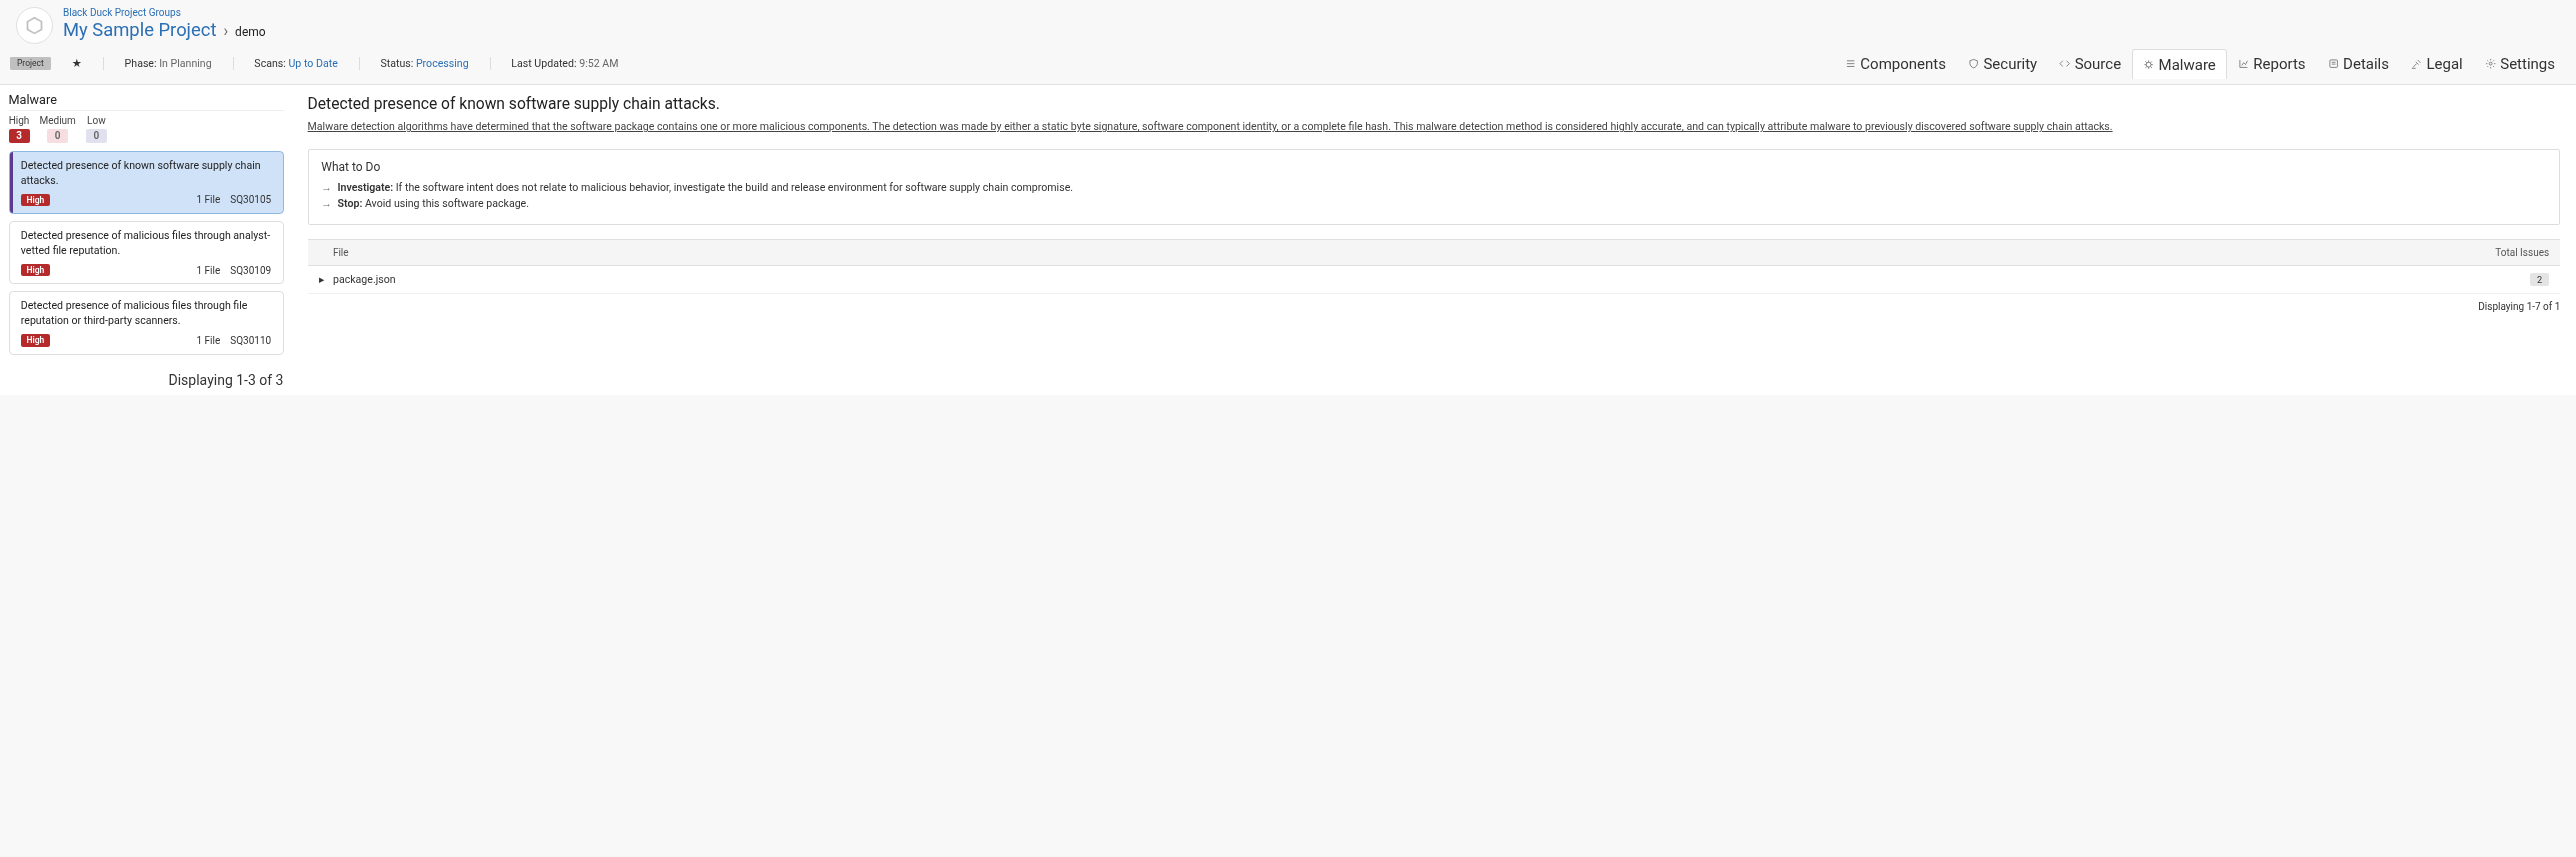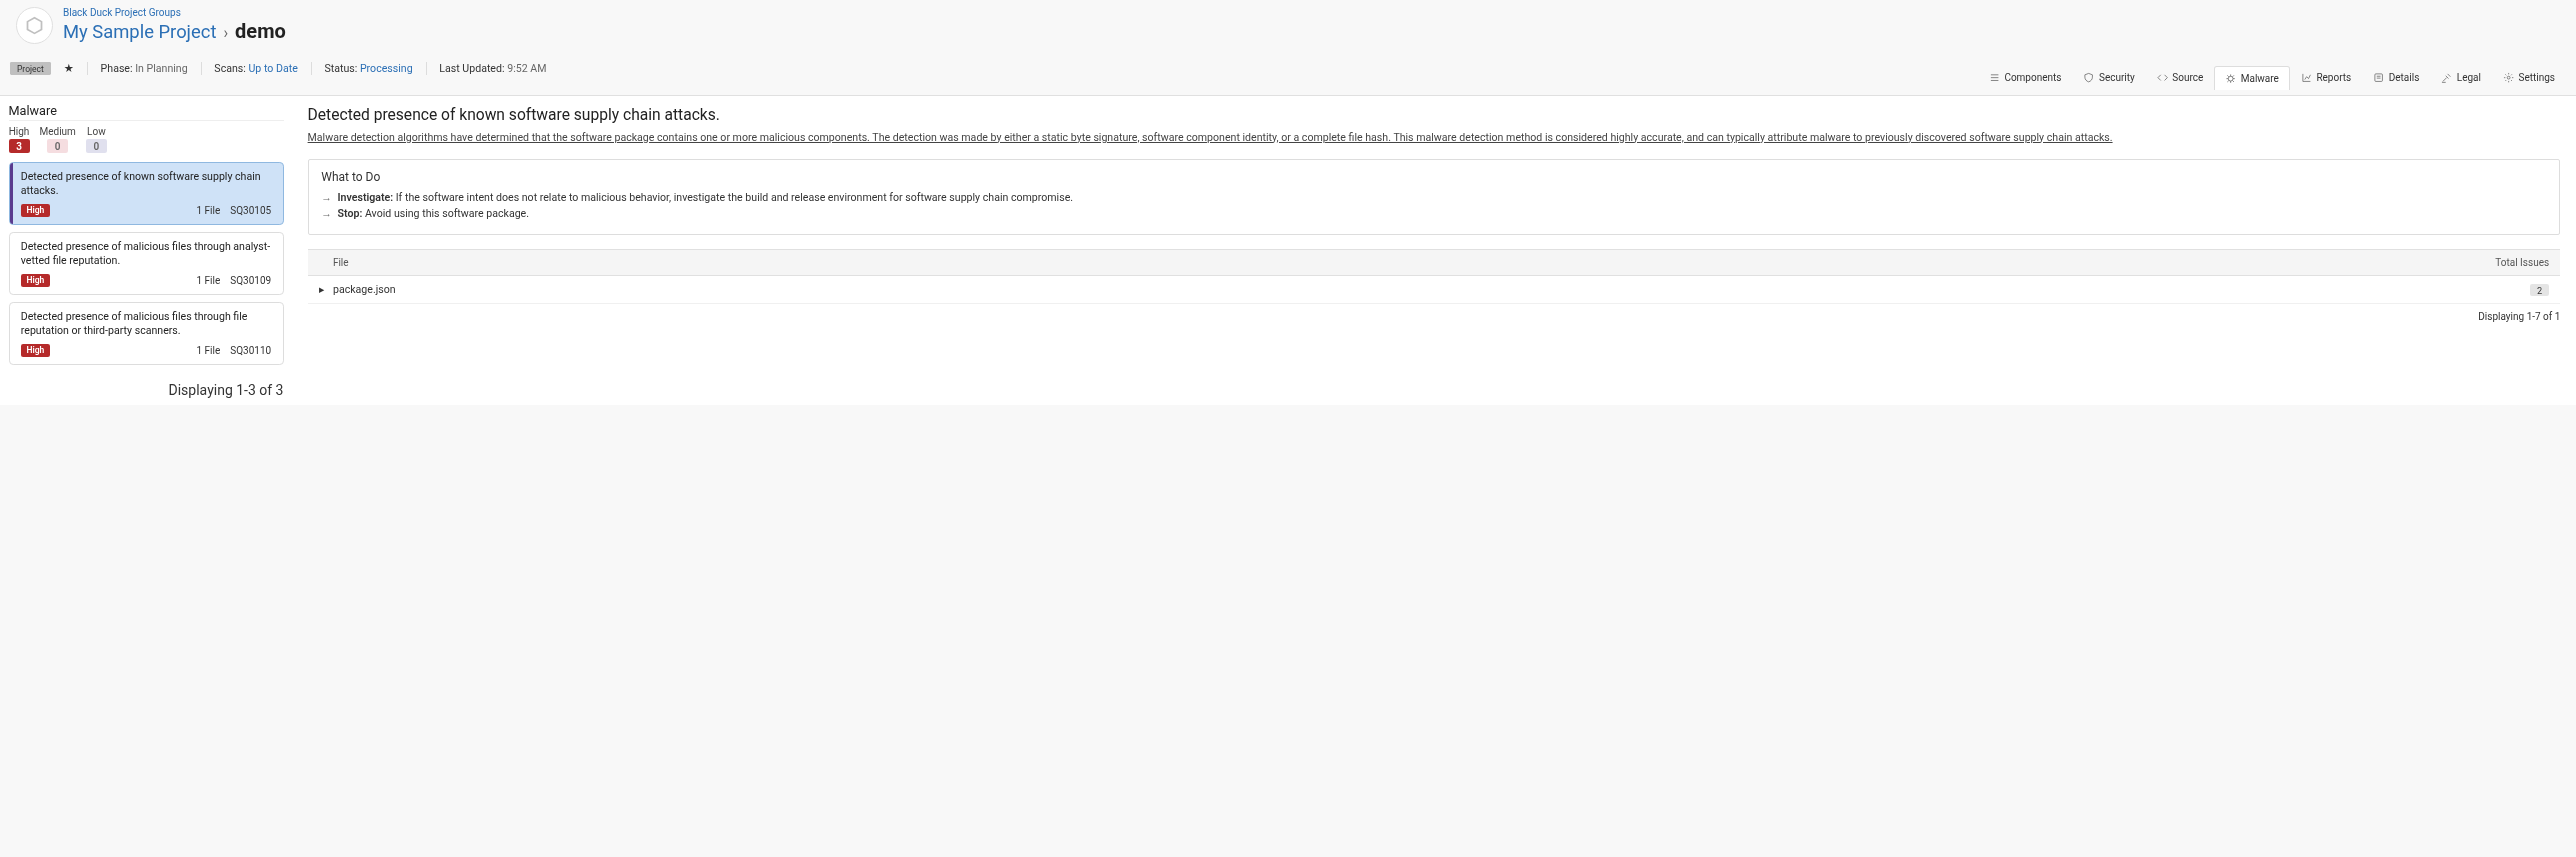--- a/index.html
+++ b/index.html
@@ -22,47 +22,46 @@
     border: 0.7px solid #e0e0e0;
     display: flex; align-items: center; justify-content: center;
     color: #999;
   }
   .logo-circle svg { width: 21px; height: 21px; fill: #c0c0c0; }
   .breadcrumbs { flex: 1; }
   .bc-link { color: #2b6fb5; font-size: 10px; }
   .bc-row { display: flex; align-items: baseline; gap: 7px; margin-top: 1.4px; }
   .bc-project { color: #2b6fb5; font-size: 18.4px; font-weight: 400; }
   .bc-sep { color: #666; font-size: 15.6px; }
-  .bc-sub { color: #222; font-size: 20px; font-weight: 700; }
+  .bc-sub { color: #222; font-size: 12px; font-weight: 400; }
 
   .toolbar {
     display: flex;
     align-items: center;
     padding: 4.2px 10px 5.7px;
     border-bottom: 0.7px solid #e0e0e0;
     flex-wrap: nowrap;
   }
-  .toolbar-left { display: flex; align-items: center; gap: 13px; text-align: center; }
+  .toolbar-left { display: flex; align-items: center; gap: 21px; text-align: center; }
   .pill-project {
     background: #c0c0c0; color: #333; font-size: 8.5px;
     padding: 1.4px 7px; border-radius: 1.4px;
   }
   .star-icon { color: #333; font-size: 11.3px; }
   .meta { color: #666; font-size: 10.6px; }
   .meta strong { color: #333; font-weight: 400; }
   .meta .link { color: #2b6fb5; }
   .divider-v { width:0.7px; height:12.7px; background:#ddd; }
 
   .tabs { margin-left: auto; display: flex; align-items: center; }
   .tab {
     display: flex; align-items: center; gap: 4.2px;
-    padding: 5.7px 10px; color: #333; font-size: 10px;
+    padding: 5.7px 10px; color: #333; font-size: 15px;
     border: 0.7px solid transparent; border-bottom: none;
     cursor: pointer;
-    margin-top: 17px;
   }
   .tab.active {
     background: #fff; border-color: #ddd;
     border-radius: 2.8px 2.8px 0 0;
     position: relative; top: 0.7px;
   }
   .tab svg { width: 11.3px; height: 11.3px; fill: none; stroke: #555; stroke-width: 1.5; }
 
   .content { display: flex; background: #fff; }
   .sidebar { width: 292px; padding: 7px 8.5px; }

